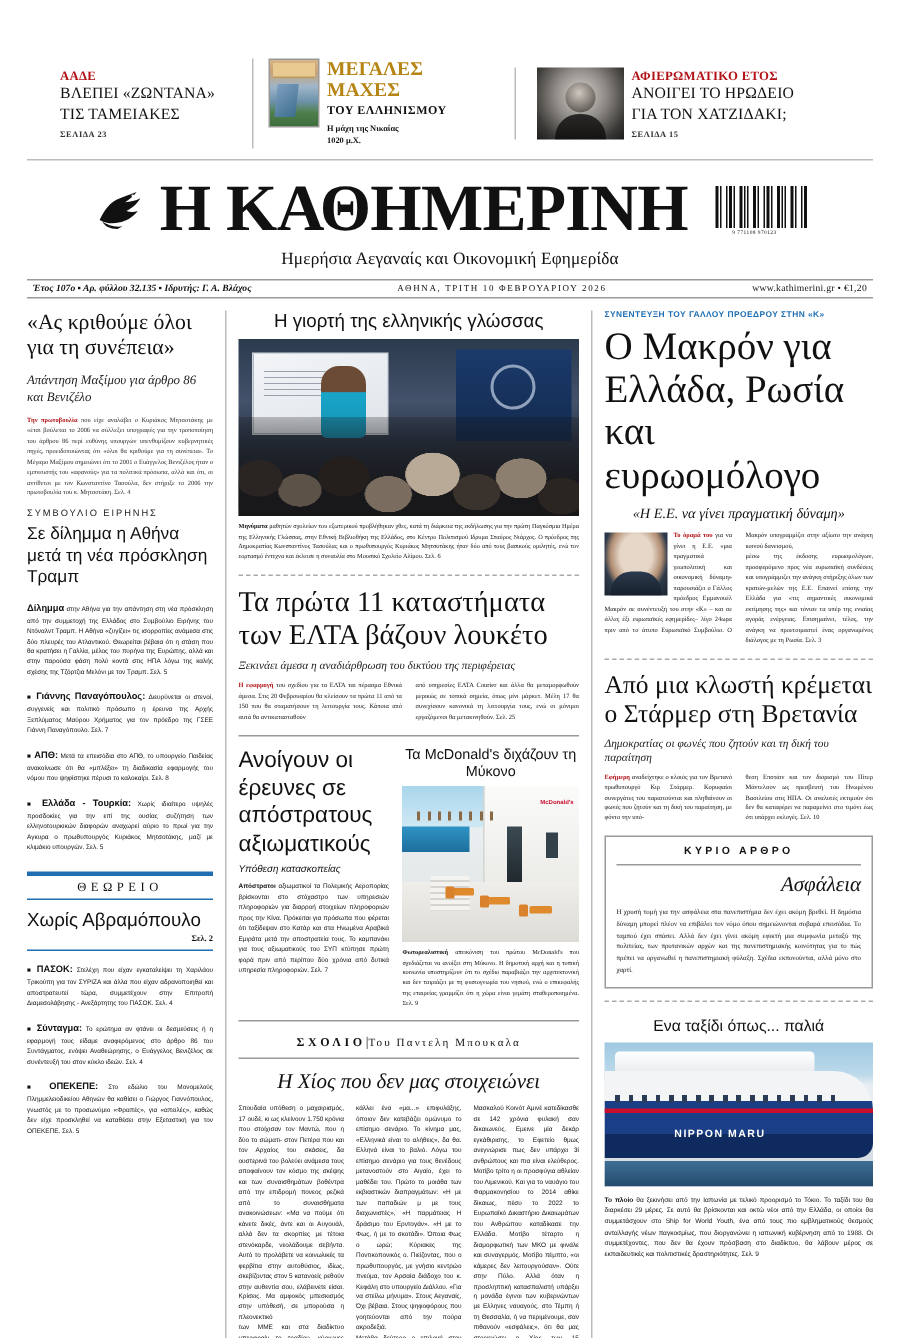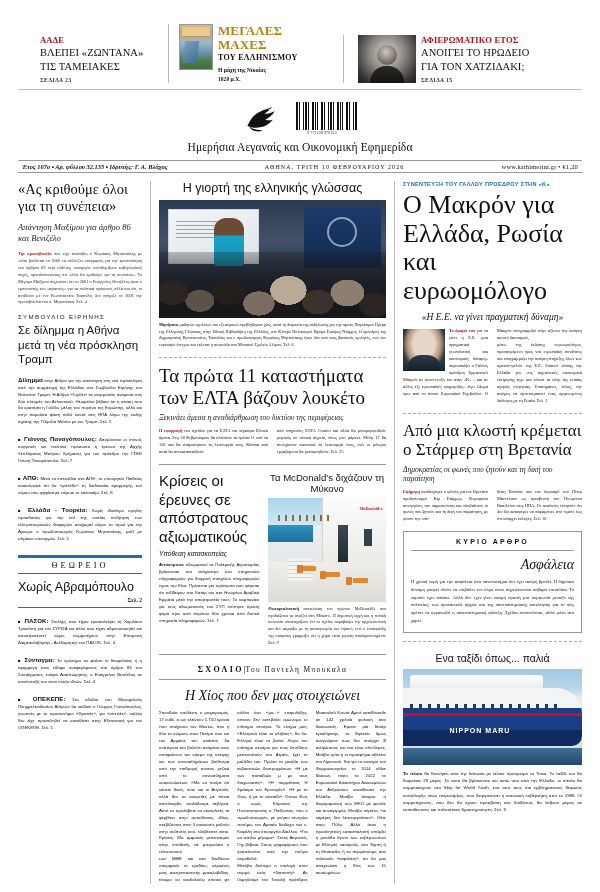--- a/index.html
+++ b/index.html
@@ -7,24 +7,24 @@
     width: 600px; height: 892px;
     background: #ffffff;
     font-family: "Liberation Serif", serif;
     color: #111;
     overflow: hidden;
   }
   .page { width: 600px; height: 892px; padding: 0 18px; position: relative; background:#fff; }
 
   
   .promo {
-    display: flex; align-items: flex-end;
+    display: flex; align-items: center;
     padding-top: 38px; padding-bottom: 6px;
     border-bottom: 1px solid #bbb;
-    height: 90px;
+    height: 107px;
   }
   .promo-cell { display: flex; gap: 5px; padding: 0 10px; }
   .promo-cell.c1 { width: 150px; padding-left: 22px;}
   .promo-cell.c2 { width: 175px; border-left: 1px solid #bbb; }
   .promo-cell.c3 { width: 239px; border-left: 1px solid #bbb; padding-left:14px;}
   .promo-kicker { color: #b11116; font-size: 8.5px; font-weight: bold; letter-spacing: .2px; line-height: 1.35; }
   .promo-line { font-size: 10.5px; line-height: 1.33; letter-spacing: .1px; }
   .promo-page { font-size: 5.6px; font-weight: bold; letter-spacing: .4px; margin-top: 3px; color:#333;}
   .promo-thumb {
     width: 34px; height: 46px; flex: 0 0 34px;
@@ -251,20 +251,21 @@
       </div>
     </div>
   </div>
 
   <div class="masthead">
     <svg class="logo-bird" viewBox="0 0 40 34">
       <path d="M4 26 C8 18 12 12 20 9 C24 7 28 6 33 4 C30 8 27 10 24 12 C28 12 32 11 36 9 C33 14 29 17 25 19 C28 20 31 20 34 19 C30 24 25 27 19 28 C15 29 9 29 4 26 Z" fill="#111"></path>
       <path d="M6 27 C10 30 16 32 22 31 L18 33 C12 33 8 31 6 27 Z" fill="#111"></path>
       <circle cx="30" cy="7" r="1" fill="#fff"></circle>
     </svg>
+    <div class="logo-text">Η ΚΑΘΗΜΕΡΙΝΗ</div>
     <div style="display:flex;flex-direction:column;align-items:center;">
       <div class="barcode">
         <i class="w"></i>
           <i></i>
           <i class="g"></i>
           <i></i>
           <i class="w"></i>
           <i></i>
           <i class="g"></i>
           <i class="w"></i>
@@ -360,21 +361,21 @@
         <div class="twocol">
           <p><b>Η εφαρμογή</b> <span>του σχεδίου για τα ΕΛΤΑ ται πέρασμα Εθνικά άμεσα. Στις 20 Φεβρουαρίου θα κλείσουν τα πρώτα 11 από τα 150 που θα σταματήσουν τη λειτουργία τους. Κάποια από αυτά θα αντικατασταθούν</span></p>
           <p><span>από υπηρεσίες ΕΛΤΑ Courier και άλλα θα μεταμορφωθούν μερικώς σε τοπικά σημεία, όπως μίνι μάρκετ. Μέλη 17 θα συνεχίσουν κανονικά τη λειτουργία τους, ενώ οι μόνιμοι εργαζόμενοι θα μετακινηθούν. Σελ. 25</span></p>
         </div>
       </div>
 
       <div class="solidrule"></div>
 
       <div style="display:flex; gap:9px;">
         <div style="width:46%;">
-          <div class="sans-title">Κρίσεις οι έρευνες σε απόστρατους αξιωματικούς</div>
+          <div class="sans-title">Ανοίγουν οι έρευνες σε απόστρατους αξιωματικούς</div>
           <div class="sans-dek">Υπόθεση κατασκοπείας</div>
           <p style="font-size:4.3px;line-height:1.62;text-align:justify;margin-top:5px;font-family:'Liberation Sans',sans-serif;"><b>Απόστρατοι</b> <span>αξιωματικοί τα Πολεμικής Αεροπορίας βρίσκονται στο στόχαστρο των υπηρεσιών πληροφοριών για διαρροή στοιχείων πληροφοριών προς την Κίνα. Πρόκειται για πρόσωπα που φέρεται ότι ταξίδεψαν στο Κατάρ και στα Ηνωμένα Αραβικά Εμιράτα μετά την αποστρατεία τους. Το καμπανάκι για τους αξιωματικούς του ΣΥΠ κτύπησε πρώτη φορά πριν από περίπου δύο χρόνια από δυτικά υπηρεσία πληροφοριών. Σελ. 7</span></p>
         </div>
 
         <div style="width:54%;">
           <div class="mcd-head">Τα McDonald's διχάζουν τη Μύκονο</div>
           <div class="photo-mcd">
             <div class="sea"></div>
             <div class="wall"></div>
             <div class="perg"></div>

